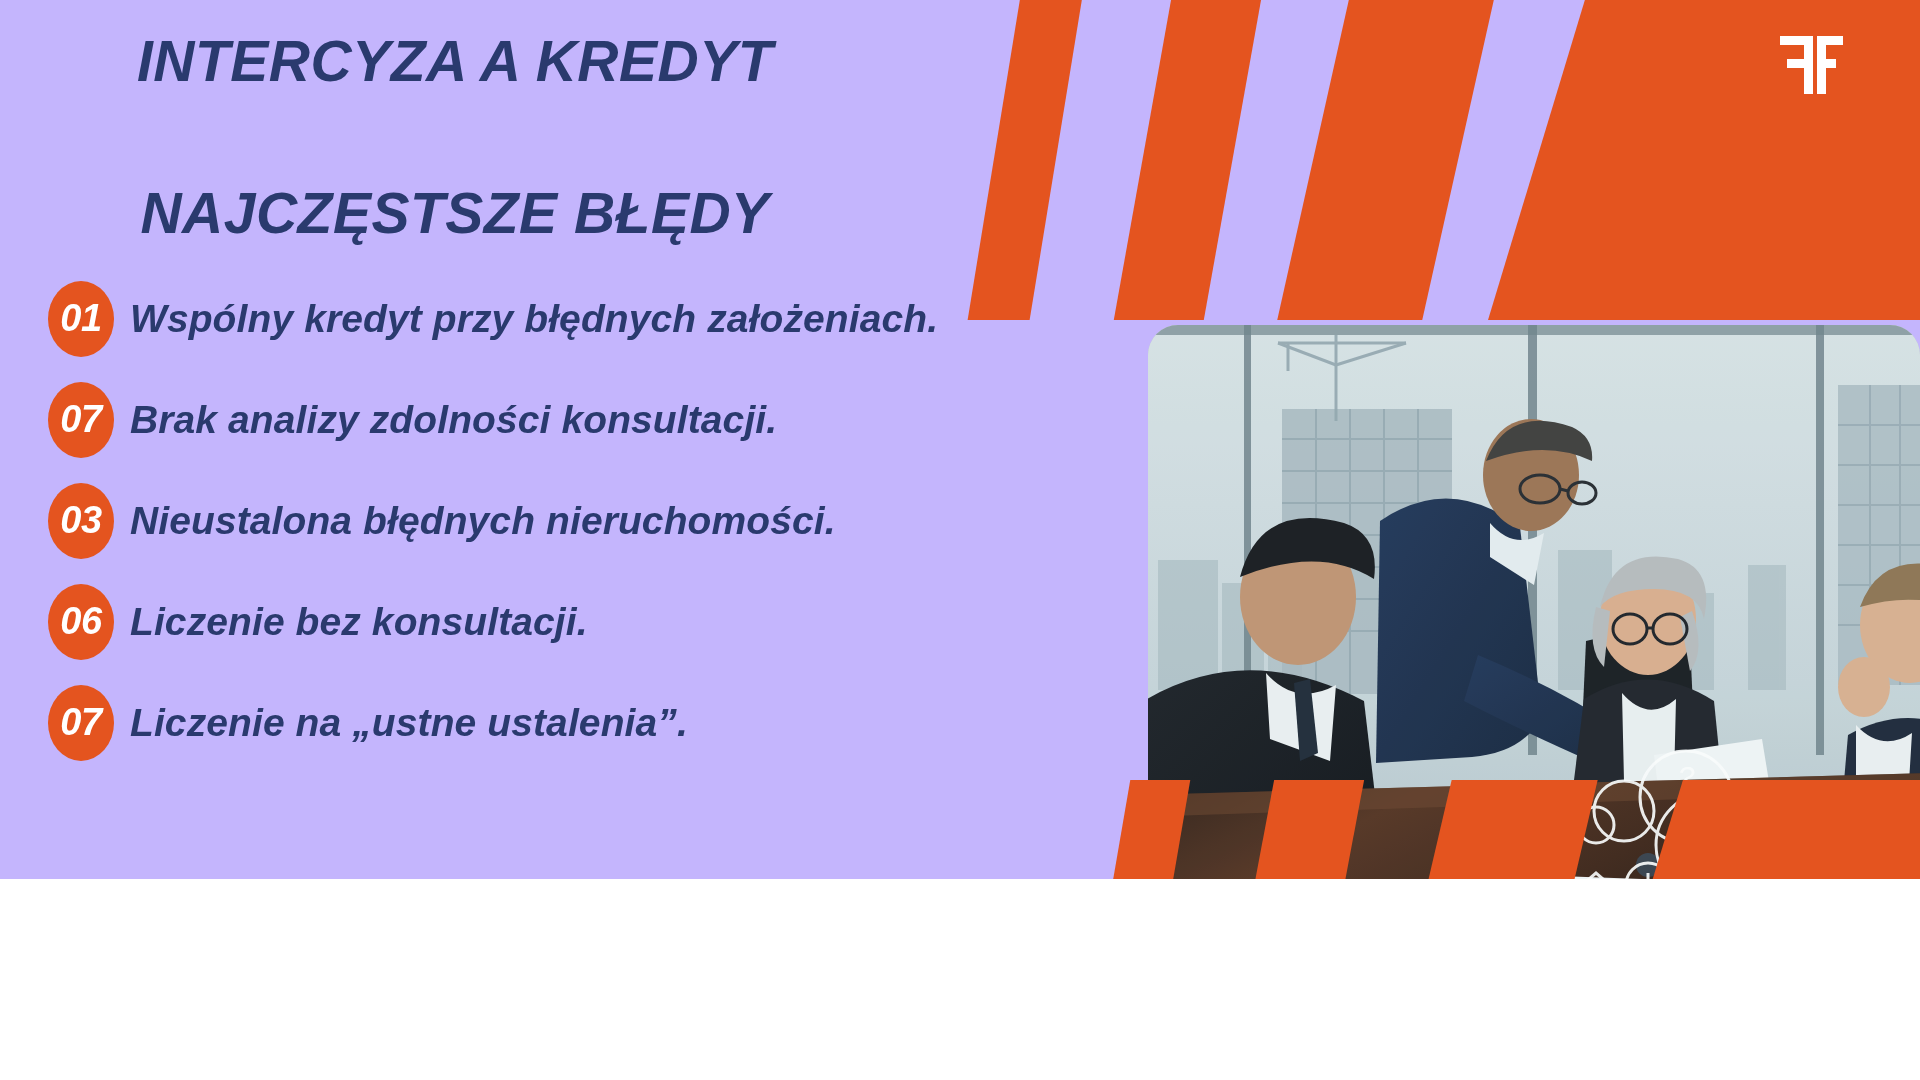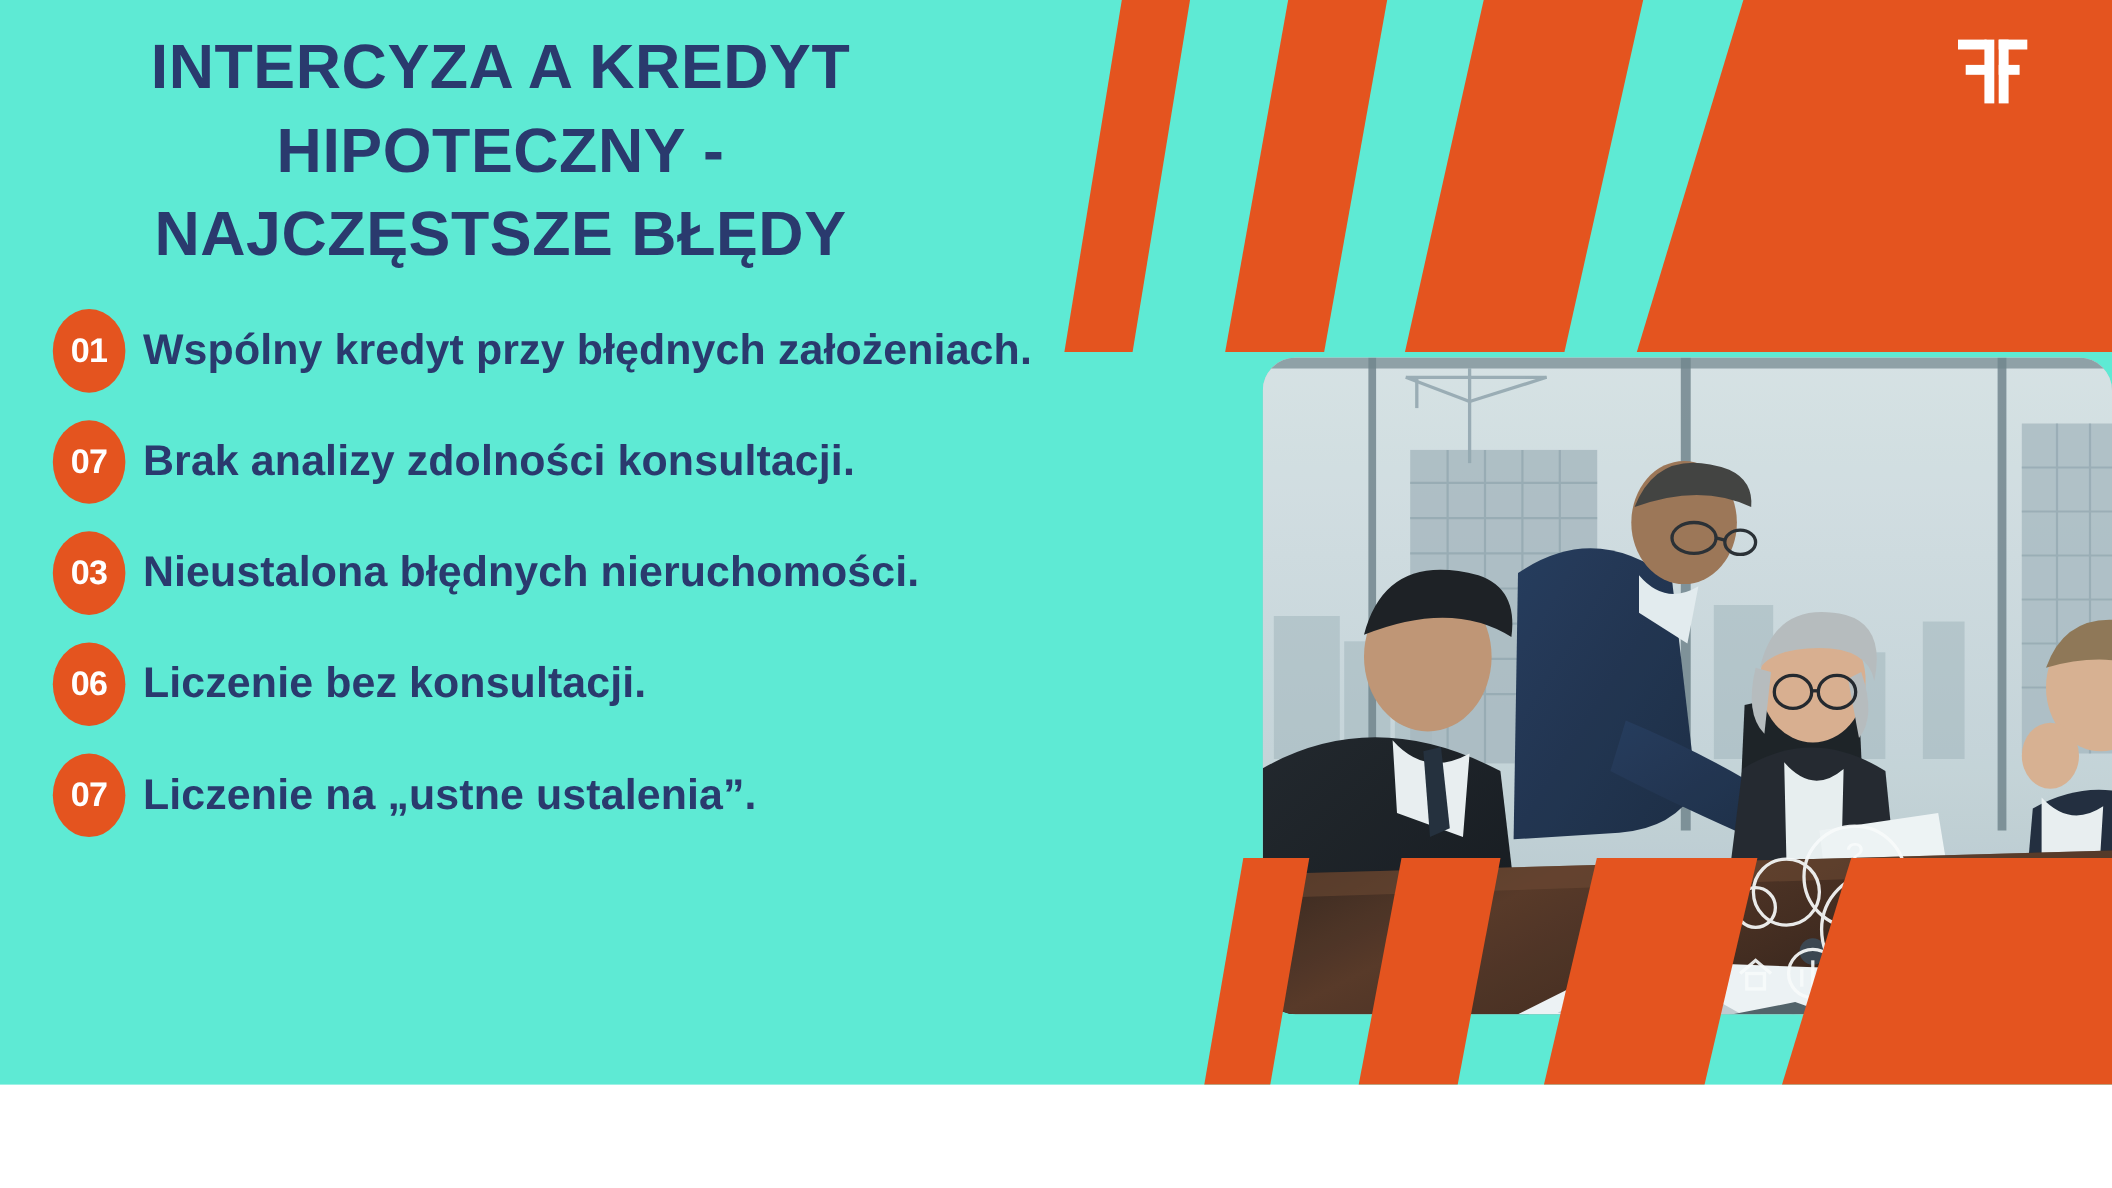--- a/index.html
+++ b/index.html
@@ -4,23 +4,24 @@
 <style>
   * { margin:0; padding:0; box-sizing:border-box; }
   html, body {
     width:1920px; height:1080px;
     background:#ffffff;
     font-family:"Liberation Sans", sans-serif;
     overflow:hidden;
   }
   #slide {
     position:relative;
-    width:1920px; height:986px;
-    background:#5eead4;
+    width:1920px; height:879px;
+    background:#c4b5fd;
     overflow:hidden;
+    font-style:italic;
   }
 
   
   #band-top { position:absolute; top:-40px; left:940px; width:1040px; height:360px; overflow:hidden; }
   #band-bottom { position:absolute; top:780px; left:1040px; width:940px; height:340px; overflow:hidden; }
 
   
   #logo {
     position:absolute; top:32px; left:1770px;
     width:84px; height:66px;
@@ -45,21 +46,21 @@
     display:flex;
     align-items:center;
     height:101px;
   }
   .badge {
     flex:0 0 auto;
     width:66px; height:76px;
     border-radius:50%;
     background:#E4541F;
     color:#ffffff;
-    font-size:31px;
+    font-size:38px;
     font-weight:bold;
     display:flex;
     align-items:center;
     justify-content:center;
     letter-spacing:-0.5px;
   }
   .row-text {
     margin-left:16px;
     color:#2A3A6E;
     font-size:39px;
@@ -109,21 +110,21 @@
 
         <rect x="47" y="4" width="9" height="58"></rect>
         <rect x="47" y="4" width="26" height="9"></rect>
         <rect x="47" y="27" width="19" height="9"></rect>
       </g>
     </svg>
   </div>
 
   <h1 id="title">
     <span>INTERCYZA A KREDYT</span><br>
-    <span>HIPOTECZNY -</span><br>
+    <br>
     <span>NAJCZĘSTSZE BŁĘDY</span>
   </h1>
 
   <div id="list">
 
     <div class="row">
       <div class="badge">01</div>
       <div class="row-text">Wspólny kredyt przy błędnych założeniach.</div>
     </div>
 

